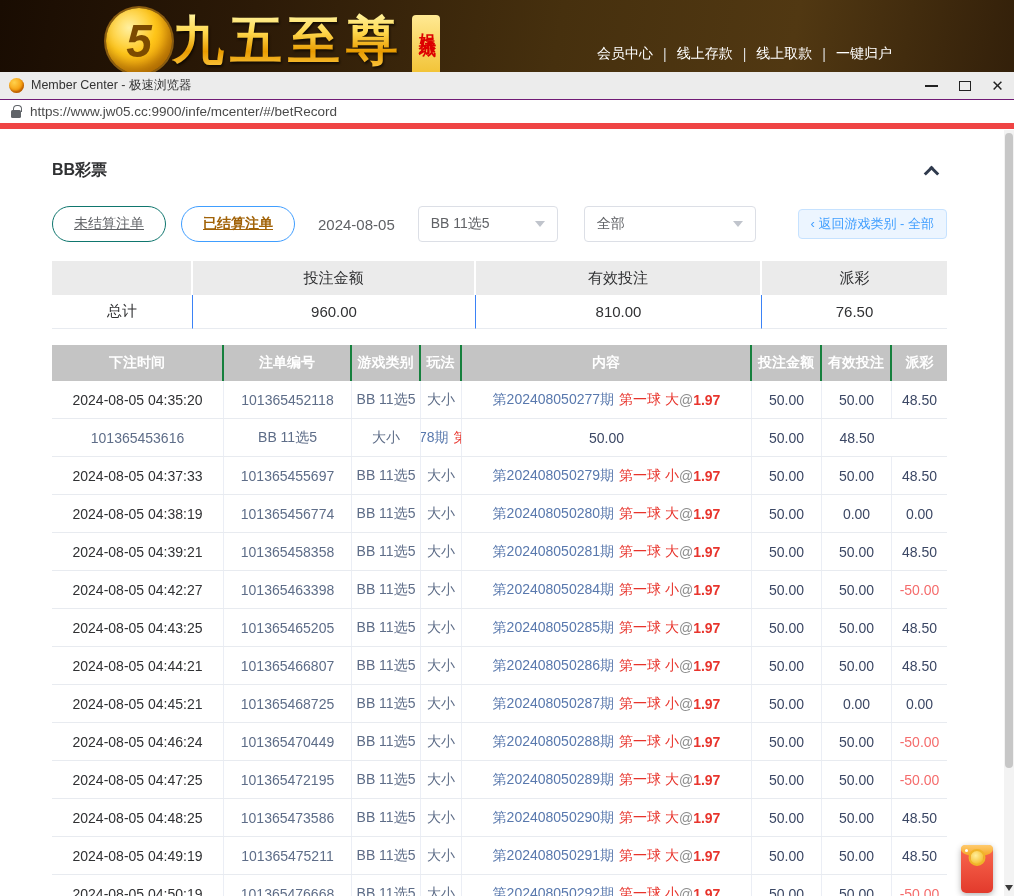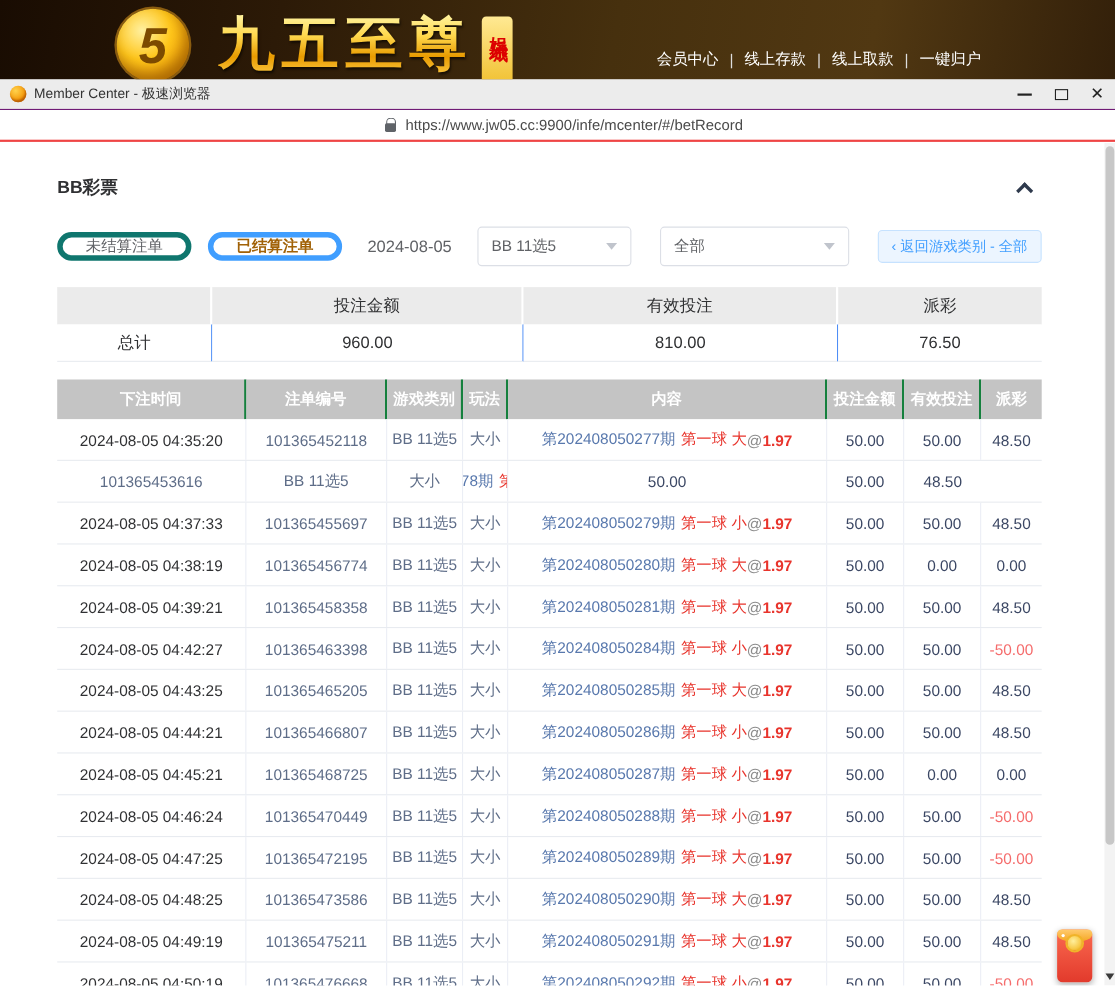--- a/index.html
+++ b/index.html
@@ -9,21 +9,21 @@
 
   
   .banner { height:72px; position:relative; overflow:hidden;
     background:linear-gradient(100deg,#190c02 0%,#2c1a07 25%,#46300e 55%,#513812 78%,#33200a 100%); }
   .logo-wrap { position:absolute; left:106px; top:8px; display:flex; align-items:flex-start; }
   .logo-circle { width:66px; height:66px; border-radius:50%; flex:none;
     background:radial-gradient(circle at 35% 30%,#fff0a0,#ffc61a 42%,#ef9b06 76%,#c97a00);
     box-shadow:0 0 0 2px #8a5c10, inset -4px -8px 12px rgba(120,70,0,.55);
     display:flex; align-items:center; justify-content:center;
     font-size:46px; font-weight:bold; font-style:italic; color:#7c4a00; }
-  .logo-text { margin-left:26px; font-size:52px; font-weight:bold; letter-spacing:6px; line-height:64px;
+  .logo-text { margin-left:0; font-size:52px; font-weight:bold; letter-spacing:6px; line-height:64px;
     background:linear-gradient(#fff3a0 8%,#ffd84d 38%,#e89b00 68%,#ffcf4d 100%);
     -webkit-background-clip:text; background-clip:text; color:transparent;
     filter:drop-shadow(1px 2px 1px rgba(0,0,0,.6)); white-space:nowrap; }
   .logo-badge { margin-left:8px; margin-top:7px; width:28px; height:80px; padding:5px 3px;
     background:linear-gradient(#ffe993,#edb514); border-radius:4px;
     color:#dc0000; font-weight:bold; font-size:17px; line-height:19px;
     writing-mode:vertical-rl; text-orientation:upright; letter-spacing:3px; }
   .banner-nav { position:absolute; right:122px; bottom:9px; color:#fff; font-size:14px;
     display:flex; align-items:center; white-space:nowrap; }
   .banner-nav .sep { margin:0 10px; color:#ddd; }
@@ -35,37 +35,37 @@
   .tb-icon { width:15px; height:15px; border-radius:50%; margin-left:9px; flex:none;
     background:radial-gradient(circle at 35% 30%,#ffd24d,#f59b0b 60%,#e07c00);
     box-shadow:inset -1px -2px 2px rgba(150,60,0,.6);
     color:#fff; font-size:10px; font-weight:bold; display:flex; align-items:center; justify-content:center; }
   .tb-title { margin-left:7px; font-size:12.5px; color:#333; }
   .tb-controls { margin-left:auto; display:flex; height:100%; }
   .tb-btn { width:33px; height:100%; display:flex; align-items:center; justify-content:center; cursor:pointer; }
   .glyph-min { width:13px; height:0; border-top:2px solid #222; }
   .glyph-max { width:12px; height:10px; border:1.5px solid #222; }
   .glyph-close { font-size:15px; color:#222; line-height:1; }
-  .urlbar { height:29px; background:#fff; border-bottom:2px solid #ef4444; display:flex; align-items:center;justify-content:center; }
+  .urlbar { height:29px; background:#fff; border-bottom:6px solid #ef4444; display:flex; align-items:center; }
   .lock { position:relative; width:10px; height:8px; background:#5f6368; border-radius:1.5px;
     margin-left:11px; margin-top:4px; flex:none; }
   .lock::before { content:""; position:absolute; top:-5px; left:1.5px; width:7px; height:6px;
     border:1.5px solid #5f6368; border-bottom:none; border-radius:4px 4px 0 0; }
   .url-text { margin-left:9px; font-size:13.5px; color:#4a4a4a; }
 
   
   .content { padding:31px 0 0 52px; width:999px; }
   .section-head { width:895px; display:flex; justify-content:space-between; align-items:center; margin-bottom:25px; }
   .section-title { font-size:16px; font-weight:bold; color:#303133; }
   .chevron-up { width:11px; height:11px; border-top:3px solid #2f3a4d; border-right:3px solid #2f3a4d;
     transform:rotate(-45deg); margin-right:10px; margin-top:5px; cursor:pointer; }
 
   .filters { width:895px; display:flex; align-items:center; margin-bottom:19px; }
-  .pill { height:26px; padding:0 21px; border-radius:18px; border:5px solid #0f766e; background:#fff;
-    color:#606266; font-size:14px; display:flex; align-items:center; cursor:pointer; white-space:nowrap; }
+  .pill { height:36px; padding:0 21px; border-radius:18px; border:1px solid #0f766e; background:#fff;
+    color:#606266; font-size:14px; display:flex; align-items:center; cursor:pointer; white-space:nowrap;text-decoration:underline; }
   .pill.active { border-color:#409eff; color:#a16207; font-weight:bold; margin-left:15px; }
   .filter-date { margin-left:23px; color:#606266; font-size:15px; cursor:pointer; }
   .select { height:36px; border:1px solid #dcdfe6; border-radius:4px; background:#fff;
     display:flex; align-items:center; justify-content:space-between; padding:0 12px;
     font-size:14px; color:#606266; cursor:pointer; }
   .select-game { width:140px; margin-left:23px; }
   .select-cat  { width:172px; margin-left:26px; }
   .caret { width:0; height:0; border-left:5px solid transparent; border-right:5px solid transparent;
     border-top:6px solid #c0c4cc; }
   .back-btn { margin-left:auto; height:30px; padding:0 12px; background:#ecf5ff; border:1px solid #c6e2ff;

